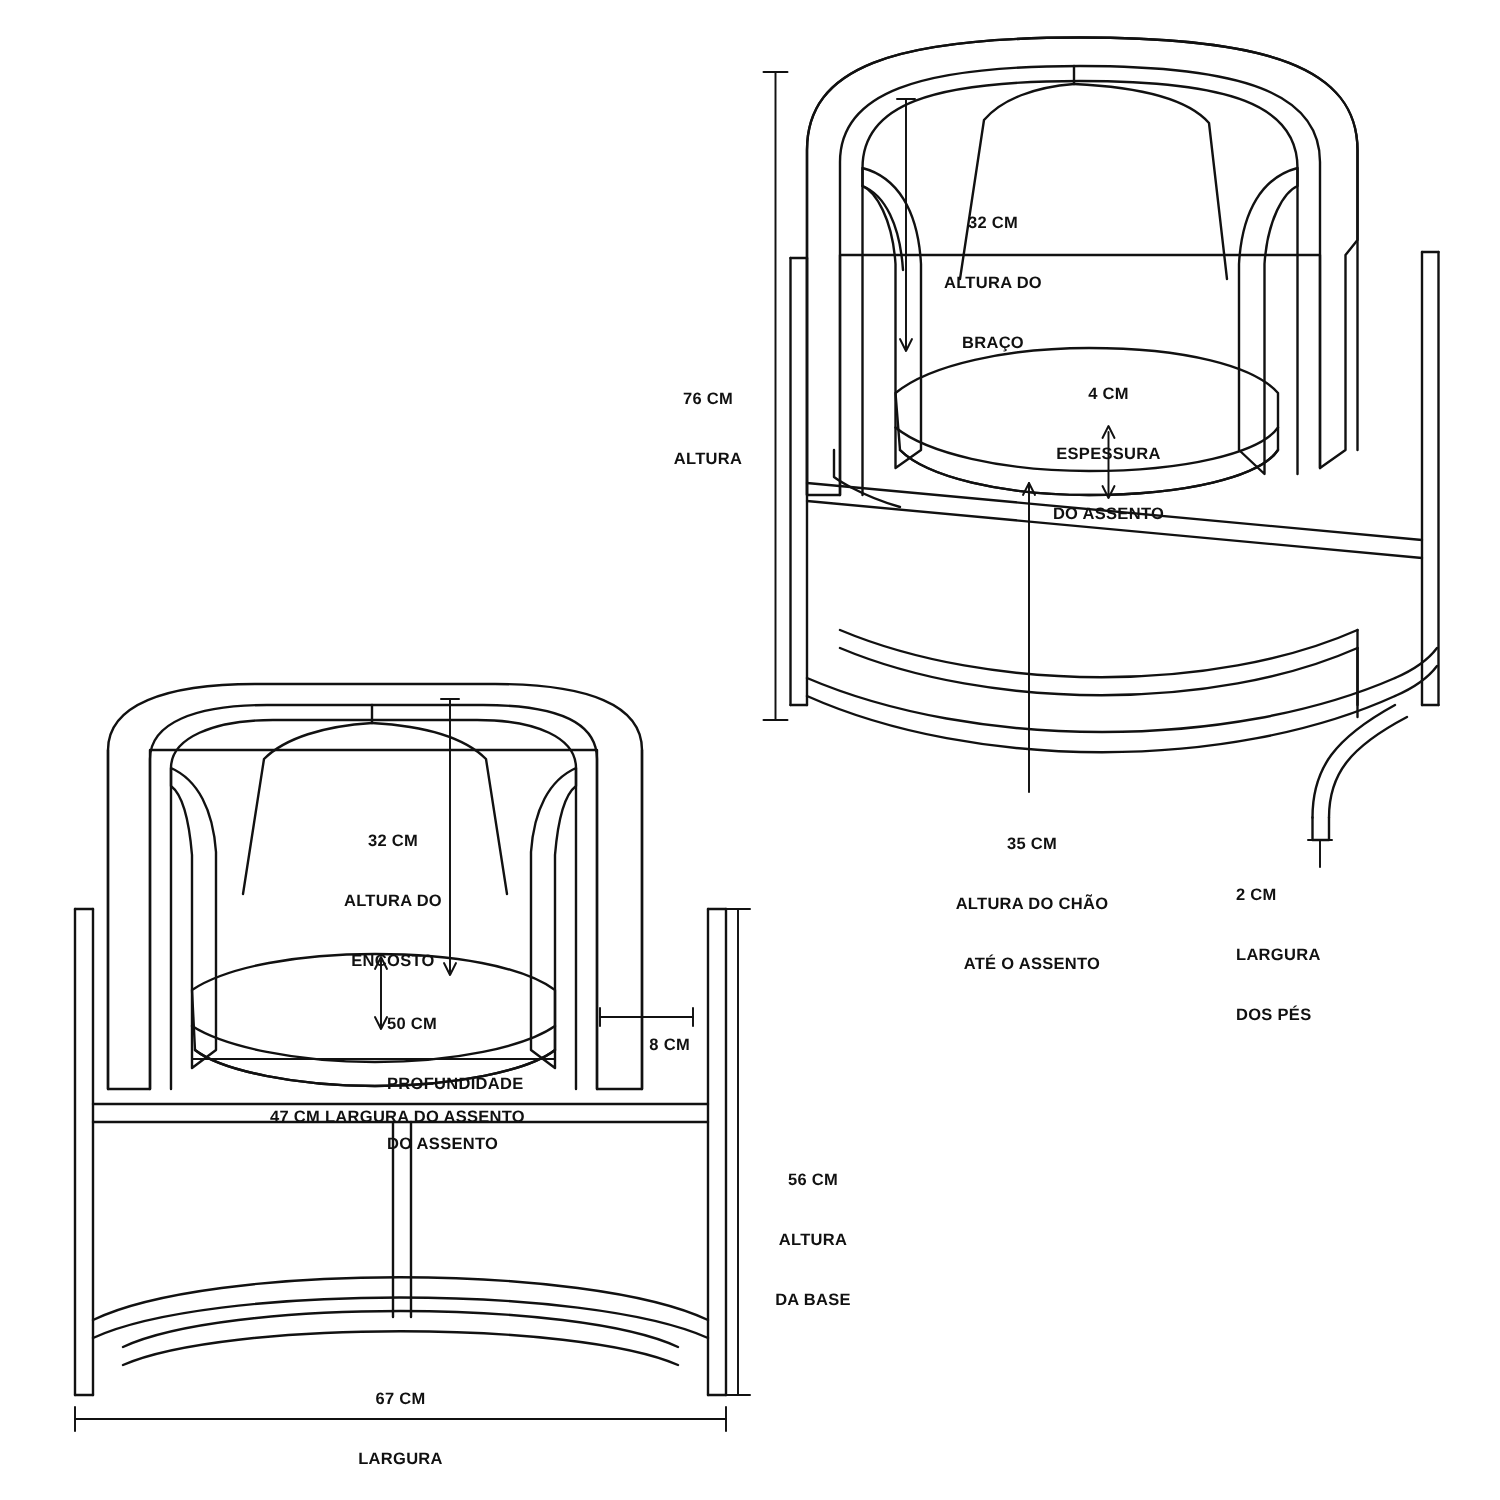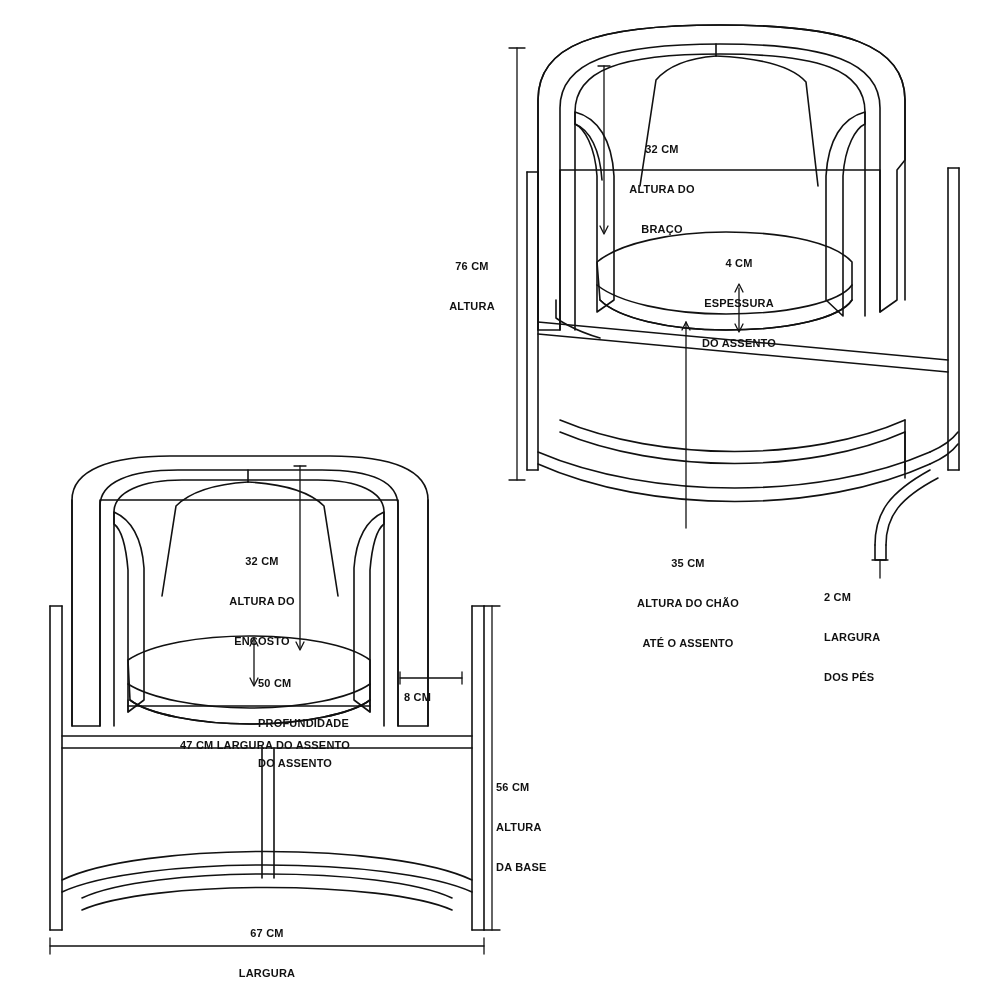--- a/index.html
+++ b/index.html
@@ -246,29 +246,29 @@
     <div>ALTURA DO</div>
     <div>ENCOSTO</div>
   </div>
 
   <div class="label" style="left:258px; top:650px; width:132px; text-align:left;">
     <div>50 CM</div>
     <div>PROFUNDIDADE</div>
     <div>DO ASSENTO</div>
   </div>
 
-  <div class="label" style="left:404px; top:664px; width:56px; text-align:left;">
+  <div class="label" style="left:404px; top:664px; width:56px; text-align:right;">
     <div>8 CM</div>
   </div>
 
   <div class="label" style="left:140px; top:712px; width:250px; ">
     <div>47 CM LARGURA DO ASSENTO</div>
   </div>
 
-  <div class="label" style="left:496px; top:754px; width:92px; text-align:left;">
+  <div class="label" style="left:496px; top:754px; width:92px; text-align:center;">
     <div>56 CM</div>
     <div>ALTURA</div>
     <div>DA BASE</div>
   </div>
 
   <div class="label" style="left:196px; top:900px; width:142px; text-align:center;">
     <div>67 CM</div>
     <div>LARGURA</div>
   </div>
 

